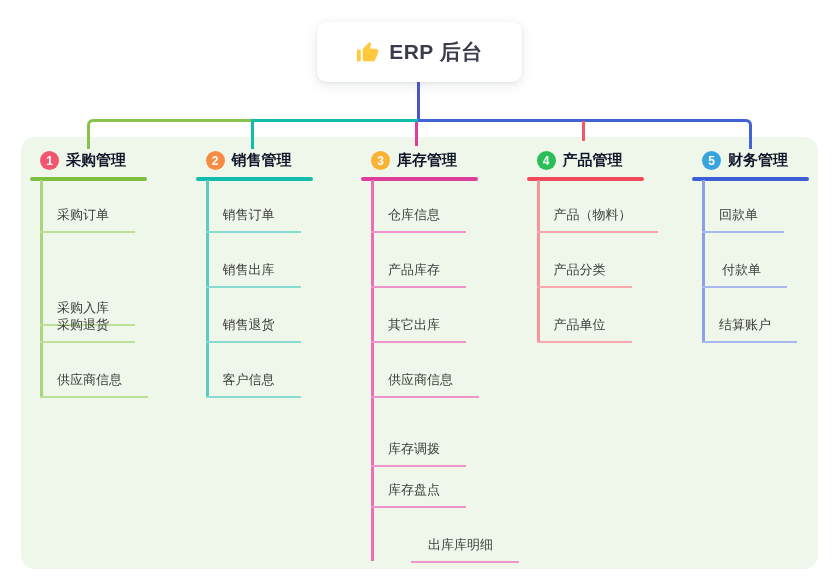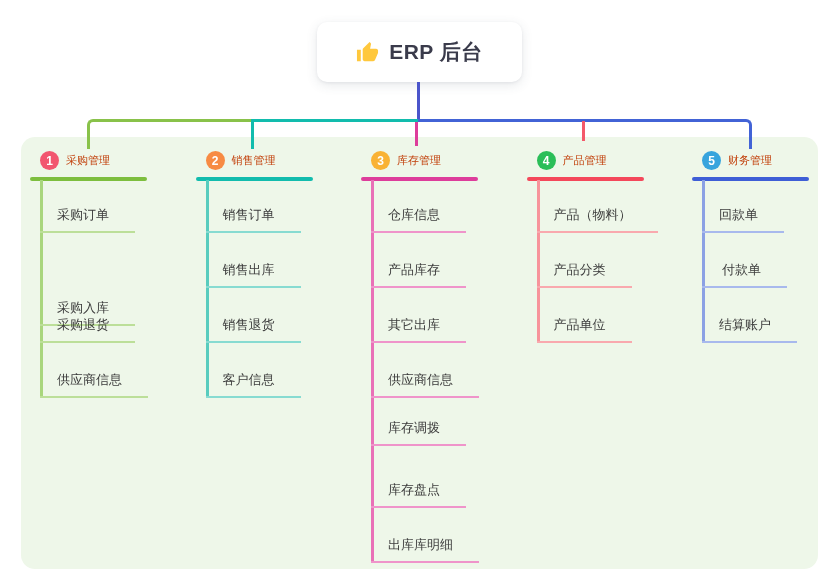--- a/index.html
+++ b/index.html
@@ -22,21 +22,21 @@
   .conn{position:absolute;}
   .branch-col{position:absolute;width:160px;}
   .branch-head{
     position:absolute;left:10px;top:0;height:21px;display:flex;align-items:center;gap:7px;
     cursor:default;
   }
   .badge{
     width:19px;height:19px;border-radius:50%;color:#fff;font-size:12px;font-weight:700;
     display:flex;align-items:center;justify-content:center;flex:0 0 auto;
   }
-  .branch-label{font-size:11px;font-weight:400;color:#c2410c;white-space:nowrap;}
+  .branch-label{font-size:15px;font-weight:700;color:#0f172a;white-space:nowrap;}
   .branch-underline{position:absolute;left:0;top:27px;width:117px;height:3.5px;border-radius:2px;}
   .branch-stem{position:absolute;left:10px;top:30px;width:3px;}
   .child-item{
     position:absolute;left:10px;white-space:nowrap;
     padding:0 26px 7px 17px;border-bottom:2px solid #ccc;
   }
   .child-label{font-size:13px;color:#3c3c3c;}
 </style>
 </head>
 <body>
@@ -90,23 +90,23 @@
         <div class="branch-head">
           <span class="badge" style="background: rgb(249, 178, 52);">3</span>
           <span class="branch-label">库存管理</span>
         </div>
         <div class="branch-underline" style="background: rgb(221, 61, 155);"></div>
         <div class="branch-stem" style="background: rgb(233, 112, 183); height: 381px;"></div>
         <div class="child-item" style="top: 55px; border-bottom-color: rgb(239, 148, 202);"><span class="child-label">仓库信息</span></div>
         <div class="child-item" style="top: 110px; border-bottom-color: rgb(239, 148, 202);"><span class="child-label">产品库存</span></div>
         <div class="child-item" style="top: 165px; border-bottom-color: rgb(239, 148, 202);"><span class="child-label">其它出库</span></div>
         <div class="child-item" style="top: 220px; border-bottom-color: rgb(239, 148, 202);"><span class="child-label">供应商信息</span></div>
-        <div class="child-item" style="top: 268px; border-bottom-color: rgb(239, 148, 202);"><span class="child-label">库存调拨</span></div>
+        <div class="child-item" style="top: 289px; border-bottom-color: rgb(239, 148, 202);"><span class="child-label">库存调拨</span></div>
         <div class="child-item" style="top: 330px; border-bottom-color: rgb(239, 148, 202);"><span class="child-label">库存盘点</span></div>
-        <div class="child-item" style="top: 385px; border-bottom-color: rgb(239, 148, 202);"><span class="child-label">出库库明细</span></div>
+        <div class="child-item" style="top: 385px; border-bottom-color: rgb(239, 148, 202); margin-left: 40px;"><span class="child-label">出库库明细</span></div>
       </div>
       <div class="branch-col" style="left: 526.5px; top: 150px;">
         <div class="branch-head">
           <span class="badge" style="background: rgb(42, 190, 88);">4</span>
           <span class="branch-label">产品管理</span>
         </div>
         <div class="branch-underline" style="background: rgb(244, 72, 91);"></div>
         <div class="branch-stem" style="background: rgb(247, 148, 155); height: 161px;"></div>
         <div class="child-item" style="top: 55px; border-bottom-color: rgb(249, 169, 174);"><span class="child-label">产品（物料）</span></div>
         <div class="child-item" style="top: 110px; border-bottom-color: rgb(249, 169, 174);"><span class="child-label">产品分类</span></div>

